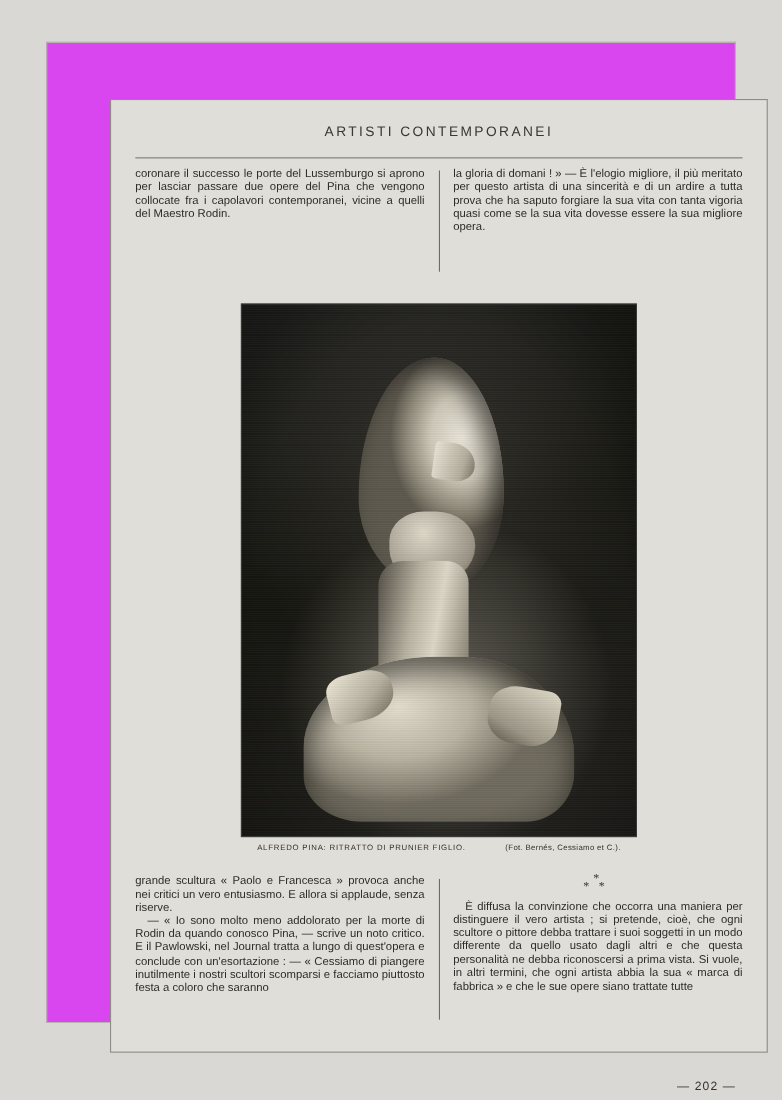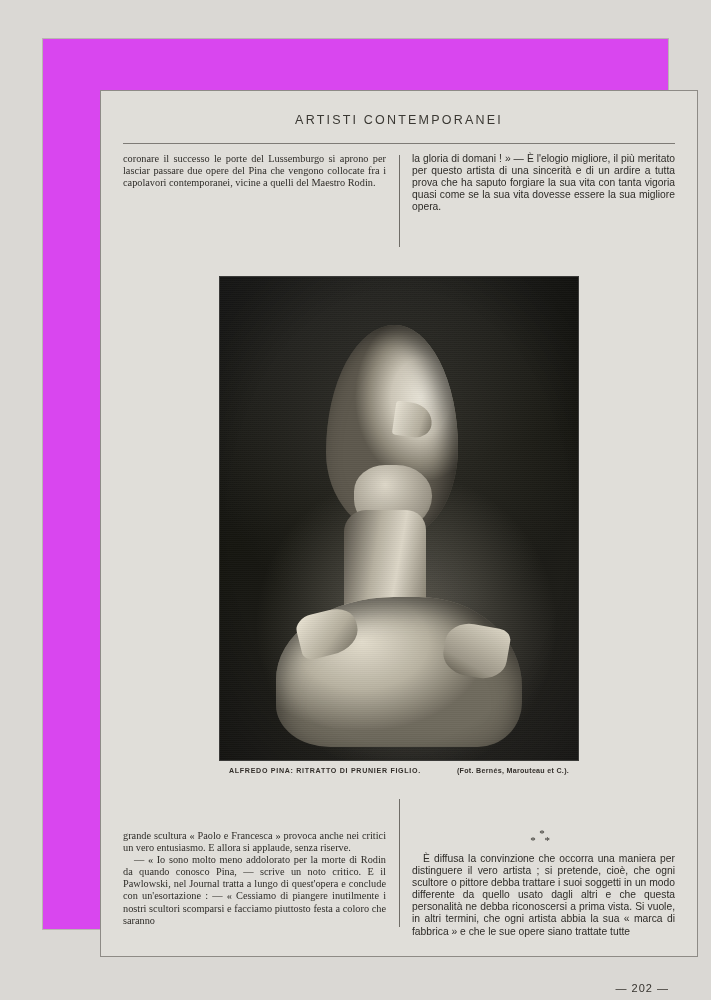--- a/index.html
+++ b/index.html
@@ -75,21 +75,21 @@
   .col {
     position: relative;
     width: 50%;
     box-sizing: border-box;
     font-size: 10.3px;
     line-height: 12.1px;
     color: #2e2c28;
     text-align: justify;
     font-family: "Liberation Sans", sans-serif;
   }
-  .col.left { padding-right: 13px; font-family: Liberation Serif, serif; }
+  .col.left { padding-right: 13px; }
   .col.right { padding-left: 13px; }
   .col-divider {
     position: absolute;
     left: 50%;
     top: 64px;
     width: 1px;
     height: 92px;
     background: #6f6c67;
   }
   .col p {
@@ -218,33 +218,31 @@
     right: 22px;
     top: 676px;
     font-size: 7.1px;
     letter-spacing: 0.45px;
     color: #332f2b;
     font-family: "Liberation Sans", sans-serif;
     display: flex;
     justify-content: center;
     gap: 36px;
     align-items: baseline;
-    font-weight: bold;
   }
   .caption .main { letter-spacing: 0.7px; }
   .caption .credit { letter-spacing: 0.3px; }
   
   .cols-bottom {
     position: absolute;
     left: 22px;
     right: 22px;
     top: 705px;
     height: 145px;
     display: flex;
-    margin-top: 34px;
   }
   .col-divider-b {
     position: absolute;
     left: 50%;
     top: 708px;
     width: 1px;
     height: 128px;
     background: #6f6c67;
   }
   .asterism {
@@ -302,21 +300,21 @@
             <div class="chip2"></div>
 
           </div>
           <div class="vignette"></div>
           <div class="grain"></div>
         </div>
       </div>
 
       <div class="caption">
         <span class="main">ALFREDO PINA: RITRATTO DI PRUNIER FIGLIO.</span>
-        <span class="credit">(Fot. Bernés, Marouteau et C.).</span>
+        <span class="credit">(Fot. Bernés, Cessiamo et C.).</span>
       </div>
 
       <div class="cols-bottom">
         <div class="col left">
           <p>grande scultura « Paolo e Francesca » provoca anche nei critici un vero entusiasmo. E allora si applaude, senza riserve.</p>
           <p class="ind">— « Io sono molto meno addolorato per la morte di Rodin da quando conosco Pina, — scrive un noto critico. E il Pawlowski, nel Journal tratta a lungo di quest'opera e conclude con un'esortazione : — « Cessiamo di piangere inutilmente i nostri scultori scomparsi e facciamo piuttosto festa a coloro che saranno</p>
         </div>
         <div class="col right">
           <div class="asterism">
             <span class="top">*</span>

